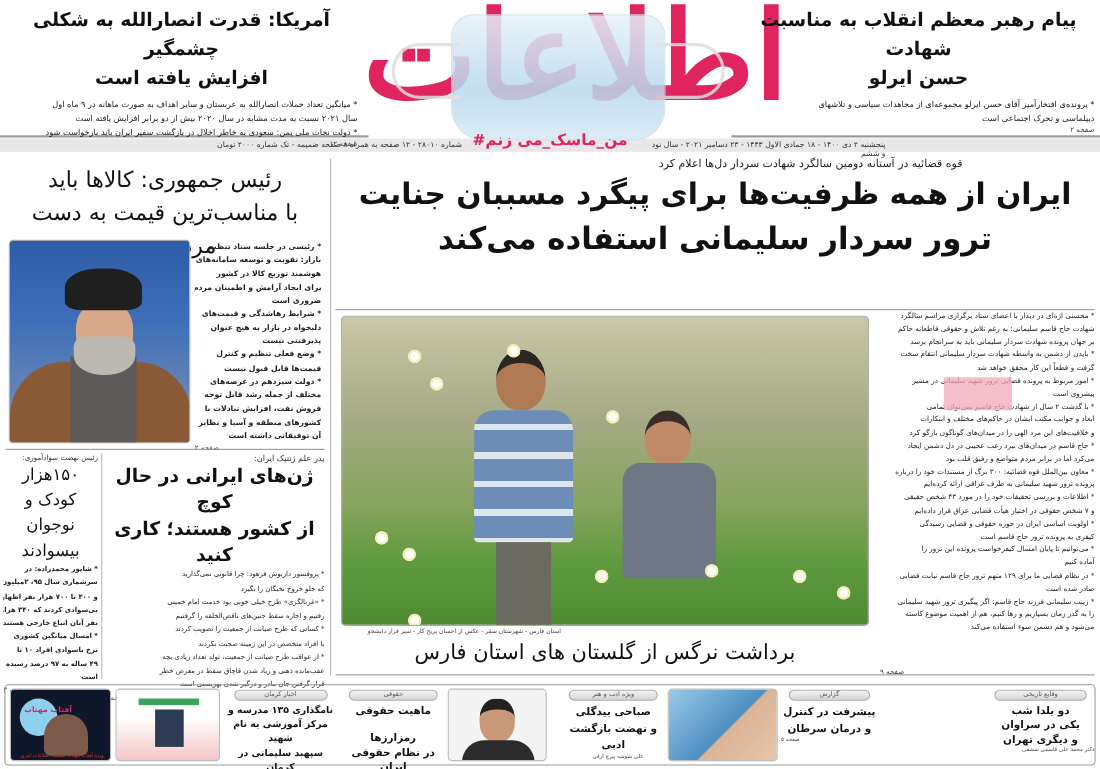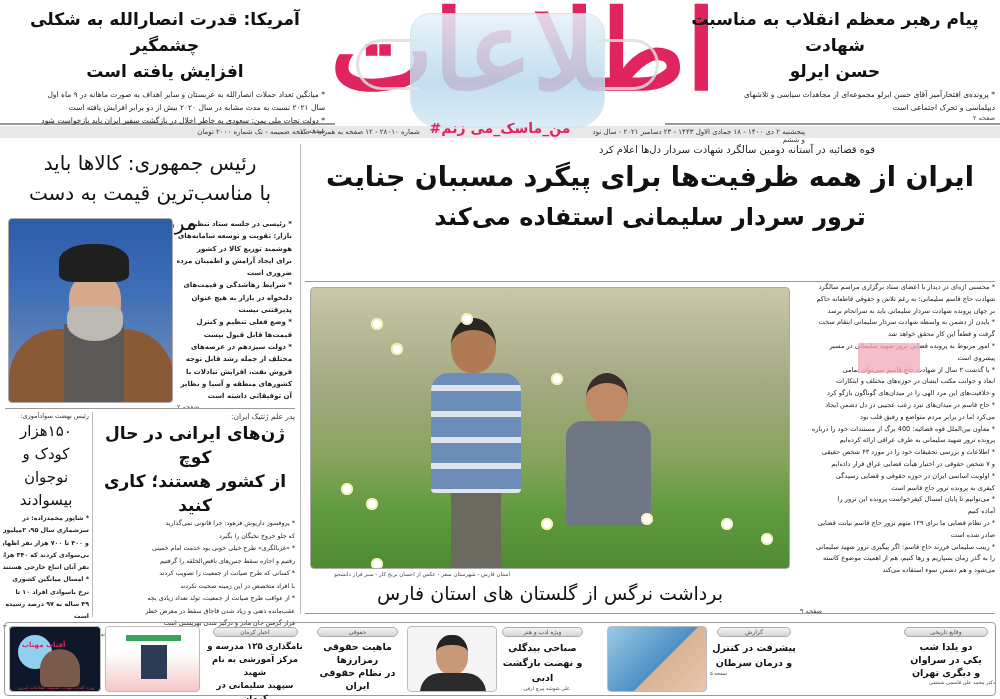--- a/index.html
+++ b/index.html
@@ -75,38 +75,38 @@
   <div class="hl center" style="font-size:17px;line-height:26px">پیام رهبر معظم انقلاب به مناسبت شهادت</div>
   <div class="hl center" style="font-size:17px;line-height:26px">حسن ایرلو</div>
   <div class="small" style="font-size:7.5px;line-height:13px;margin-top:4px">* پرونده‌ی افتخارآمیز آقای حسن ایرلو مجموعه‌ای از مجاهدات سیاسی و تلاشهای</div>
   <div class="small" style="font-size:7.5px;line-height:13px">دیپلماسی و تحرک اجتماعی است</div>
   <div class="tiny">صفحه ۲</div>
 </div>
 
 <div class="abs rtl" style="left:305px;top:144px;width:690px">
   <div style="font-size:10px;padding-right:120px;color:#222">قوه قضائیه در آستانه دومین سالگرد شهادت سردار دل‌ها اعلام کرد</div>
   <div class="hl center" style="font-size:27px;line-height:40px;margin-top:2px">ایران از همه ظرفیت‌ها برای پیگرد مسببان جنایت</div>
-  <div class="hl center" style="font-size:24px;line-height:40px">ترور سردار سلیمانی استفاده می‌کند</div>
+  <div class="hl center" style="font-size:28px;line-height:40px">ترور سردار سلیمانی استفاده می‌کند</div>
 </div>
 <div class="rule" style="left:305px;top:281px;width:690px;height:1px"></div>
 
 <div class="abs rtl" id="lead-col" style="left:800px;top:282px;width:195px;font-size:6.6px;line-height:11.8px;color:#222">
     <div style="white-space: nowrap; overflow: hidden;">* محسنی اژه‌ای در دیدار با اعضای ستاد برگزاری مراسم سالگرد</div>
     <div style="white-space: nowrap; overflow: hidden;">شهادت حاج قاسم سلیمانی: به رغم تلاش و حقوقی قاطعانه حاکم</div>
     <div style="white-space: nowrap; overflow: hidden;">بر جهان پرونده شهادت سردار سلیمانی باید به سرانجام برسد</div>
     <div style="white-space: nowrap; overflow: hidden;">* بایدن از دشمن به واسطه شهادت سردار سلیمانی انتقام سخت</div>
     <div style="white-space: nowrap; overflow: hidden;">گرفت و قطعاً این کار محقق خواهد شد</div>
     <div style="white-space: nowrap; overflow: hidden;">* امور مربوط به پرونده قضایی ترور شهید سلیمانی در مسیر</div>
     <div style="white-space: nowrap; overflow: hidden;">پیشروی است</div>
     <div style="white-space: nowrap; overflow: hidden;">* با گذشت ۲ سال از شهادت حاج قاسم نمی‌توان تمامی</div>
-    <div style="white-space: nowrap; overflow: hidden;">ابعاد و جوانب مکتب ایشان در حوزه‌های مختلف و ابتکارات</div>
+    <div style="white-space: nowrap; overflow: hidden;">ابعاد و جوانب مکتب ایشان در حاکم‌های مختلف و ابتکارات</div>
     <div style="white-space: nowrap; overflow: hidden;">و خلاقیت‌های این مرد الهی را در میدان‌های گوناگون بازگو کرد</div>
     <div style="white-space: nowrap; overflow: hidden;">* حاج قاسم در میدان‌های نبرد رعب عجیبی در دل دشمن ایجاد</div>
     <div style="white-space: nowrap; overflow: hidden;">می‌کرد اما در برابر مردم متواضع و رفیق قلب بود</div>
-    <div style="white-space: nowrap; overflow: hidden;">* معاون بین‌الملل قوه قضائیه: 400 برگ از مستندات خود را درباره</div>
+    <div style="white-space: nowrap; overflow: hidden;">* معاون بین‌الملل قوه قضائیه: ۳۰۰ برگ از مستندات خود را درباره</div>
     <div style="white-space: nowrap; overflow: hidden;">پرونده ترور شهید سلیمانی به طرف عراقی ارائه کرده‌ایم</div>
     <div style="white-space: nowrap; overflow: hidden; text-align: right;">* اطلاعات و بررسی تحقیقات خود را در مورد ۴۳ شخص حقیقی</div>
     <div style="white-space: nowrap; overflow: hidden;">و ۷ شخص حقوقی در اختیار هیأت قضایی عراق قرار داده‌ایم</div>
     <div style="white-space: nowrap; overflow: hidden;">* اولویت اساسی ایران در حوزه حقوقی و قضایی رسیدگی</div>
     <div style="white-space: nowrap; overflow: hidden;">کیفری به پرونده ترور حاج قاسم است</div>
     <div style="white-space: nowrap; overflow: hidden;">* می‌توانیم تا پایان امسال کیفرخواست پرونده این ترور را</div>
     <div style="white-space: nowrap; overflow: hidden;">آماده کنیم</div>
     <div style="white-space: nowrap; overflow: hidden;">* در نظام قضایی ما برای ۱۲۹ متهم ترور حاج قاسم نیابت قضایی</div>
     <div style="white-space: nowrap; overflow: hidden;">صادر شده است</div>
     <div style="white-space: nowrap; overflow: hidden;">* زینب سلیمانی فرزند حاج قاسم: اگر پیگیری ترور شهید سلیمانی</div>
@@ -222,34 +222,34 @@
     <div class="strip-title" style="line-height:13px;margin-top:0">و دیگری تهران</div>
     <div class="tiny rtl" style="font-size:5px">دکتر محمد علی قاسمی ششقی</div>
   </div>
   <div class="strip-item" style="left:705px;width:88px">
     <span class="pill">گزارش</span>
     <div class="strip-title">پیشرفت در کنترل</div>
     <div class="strip-title" style="margin-top:0">و درمان سرطان</div>
     <div class="tiny" style="font-size:5px">صفحه ۵</div>
   </div>
   <div class="thumb" style="left:602px;width:100px;background:linear-gradient(135deg,#9cc9e6,#4d8fc4 55%,#d9b394 56%,#e8c7ad)"></div>
-  <div class="strip-item" style="left:490px;width:95px">
+  <div class="strip-item" style="left:505px;width:95px">
     <span class="pill">ویژه ادب و هنر</span>
     <div class="strip-title">صباحی بیدگلی</div>
     <div class="strip-title" style="margin-top:0">و نهضت بازگشت ادبی</div>
     <div class="tiny rtl" style="font-size:5px;padding-right:20px">علی شوشه پیرچ ارفی</div>
   </div>
   <div class="thumb" style="left:402px;width:90px;background:#f4f4f4">
     <div style="position:absolute;left:28px;top:8px;width:32px;height:40px;background:#c89878;border-radius:45%;border-top:10px solid #222"></div>
     <div style="position:absolute;left:12px;top:46px;width:66px;height:25px;background:#2b2b2b;border-radius:20px 20px 0 0"></div>
   </div>
   <div class="strip-item" style="left:305px;width:95px">
     <span class="pill">حقوقی</span>
     <div class="strip-title" style="line-height:13px">ماهیت حقوقی</div>
-    <div class="strip-title" style="line-height:13px;margin-top:0">رمزارزها</div>
+    <div class="strip-title" style="line-height:13px;margin-top:12px">رمزارزها</div>
     <div class="strip-title" style="line-height:13px;margin-top:0">در نظام حقوقی ایران</div>
   </div>
   <div class="strip-item" style="left:200px;width:100px">
     <span class="pill">اخبار کرمان</span>
     <div class="strip-title" style="line-height:13px;font-size:8.5px">نامگذاری ۱۳۵ مدرسه و</div>
     <div class="strip-title" style="line-height:13px;margin-top:0;font-size:8.5px">مرکز آموزشی به نام شهید</div>
     <div class="strip-title" style="line-height:13px;margin-top:0;font-size:8.5px">سپهبد سلیمانی در کرمان</div>
   </div>
   <div class="thumb" style="left:100px;width:95px;background:linear-gradient(180deg,#fff 0%,#fff 40%,#f5c6c6 100%)">
     <div style="position:absolute;left:35px;top:18px;width:26px;height:34px;background:#2e3b55"></div>

